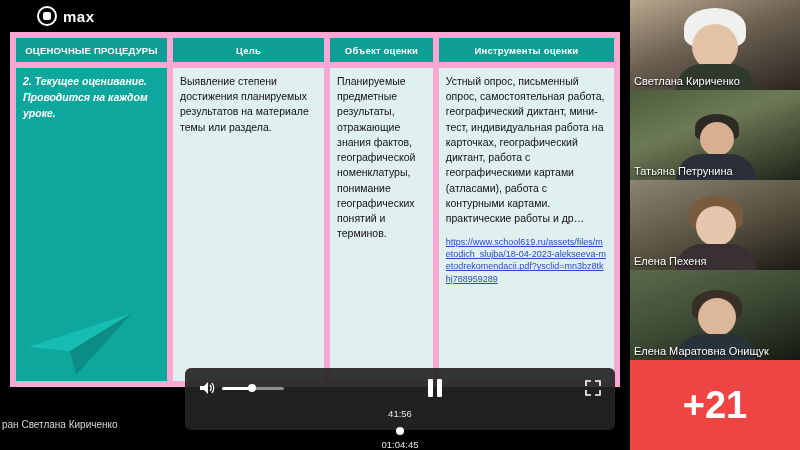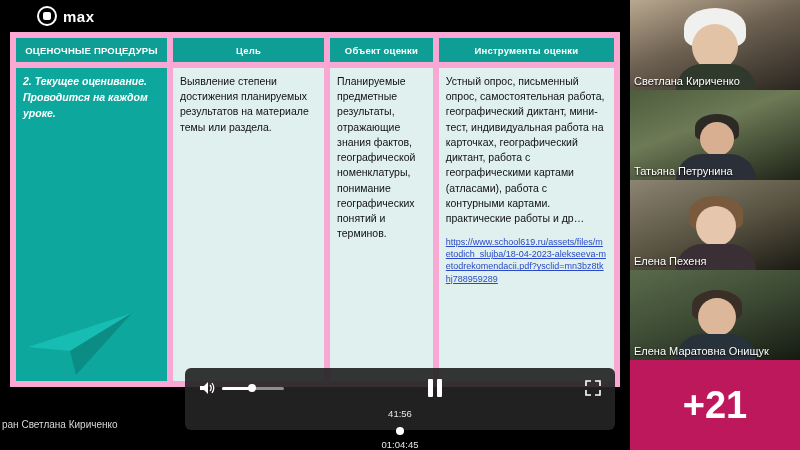--- a/index.html
+++ b/index.html
@@ -216,21 +216,21 @@
   .b1 { background: #2f3a2c; }
   .b2 { background: #2a2f38; }
   .b3 { background: #3a2f34; }
   .b4 { background: #28323a; }
 
   .overflow-tile {
     flex: 1;
     display: flex;
     align-items: center;
     justify-content: center;
-    background: #be185d;
+    background: #ef4444;
   }
   .overflow-count {
     color: #ffffff;
     font-size: 38px;
     font-weight: 700;
   }
 </style>
 </head>
 <body>
 

